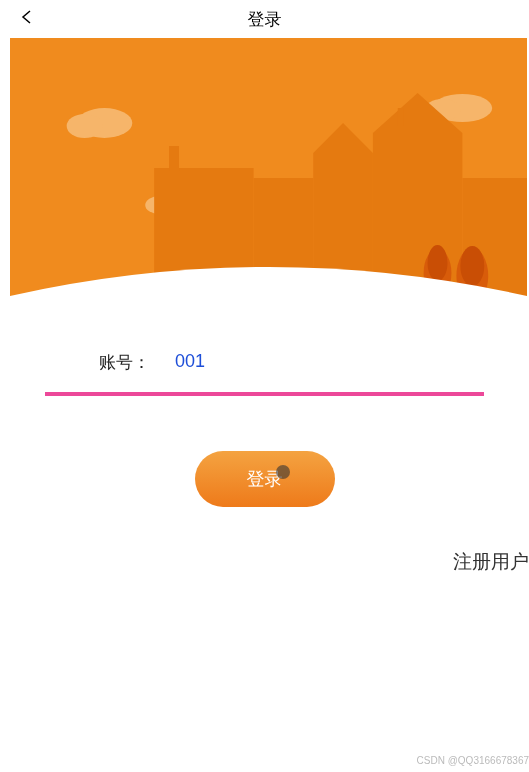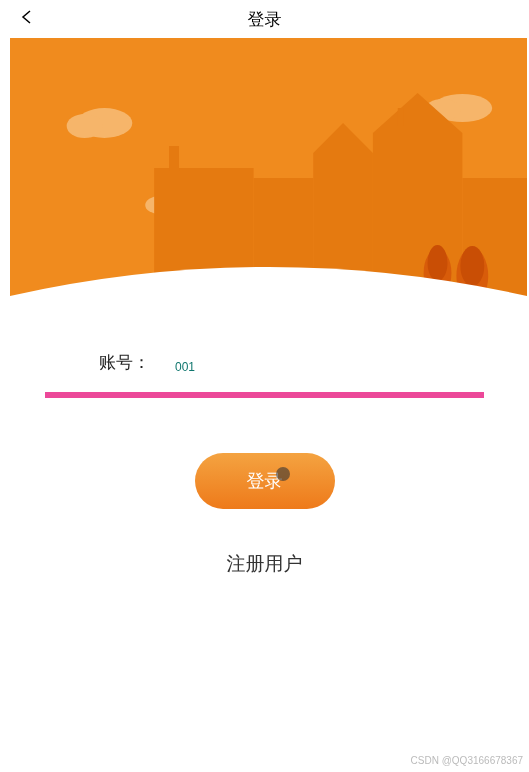--- a/index.html
+++ b/index.html
@@ -46,40 +46,40 @@
     .hero svg {
       width: 100%;
       height: 100%;
       display: block;
     }
     .form-area {
       padding: 0 45px;
     }
     .form-row {
       display: flex;
-      align-items: flex-end;
+      align-items: flex-start;
       padding: 28px 0 18px 0;
-      border-bottom: 6px solid #ec4899;
+      border-bottom: 4px solid #ec4899;
     }
     .form-row:first-child {
       margin-top: 10px;
     }
     .form-label {
       width: 130px;
       text-align: right;
       padding-right: 25px;
       font-size: 17px;
       color: #222;
     }
     .form-input {
       flex: 1;
       border: none;
       outline: none;
-      font-size: 12px;
-      color: #0f766e;
+      font-size: 18px;
+      color: #1d4ed8;
       background: transparent;
     }
     .login-button {
       display: block;
       margin: 55px auto 0;
       width: 140px;
       height: 56px;
       border-radius: 28px;
       background: linear-gradient(to bottom, #f4a341, #ee7a1a);
       border: none;
@@ -94,30 +94,30 @@
       top: 14px;
       right: 45px;
       width: 14px;
       height: 14px;
       background: #333;
       border-radius: 50%;
       opacity: 0.6;
     }
     .register-link {
       display: block;
-      text-align: center;
+      text-align: right;
       margin-top: 42px;
       font-size: 19px;
       color: #333;
       cursor: pointer;
     }
     .watermark {
       position: absolute;
       bottom: 6px;
-      right: 6px;
+      right: 0;
       font-size: 10px;
       color: #bbb;
     }
   </style>
 </head>
 <body>
 
 <div class="header">
   <div class="back-icon">
     <svg width="14" height="14" viewBox="0 0 14 14">

